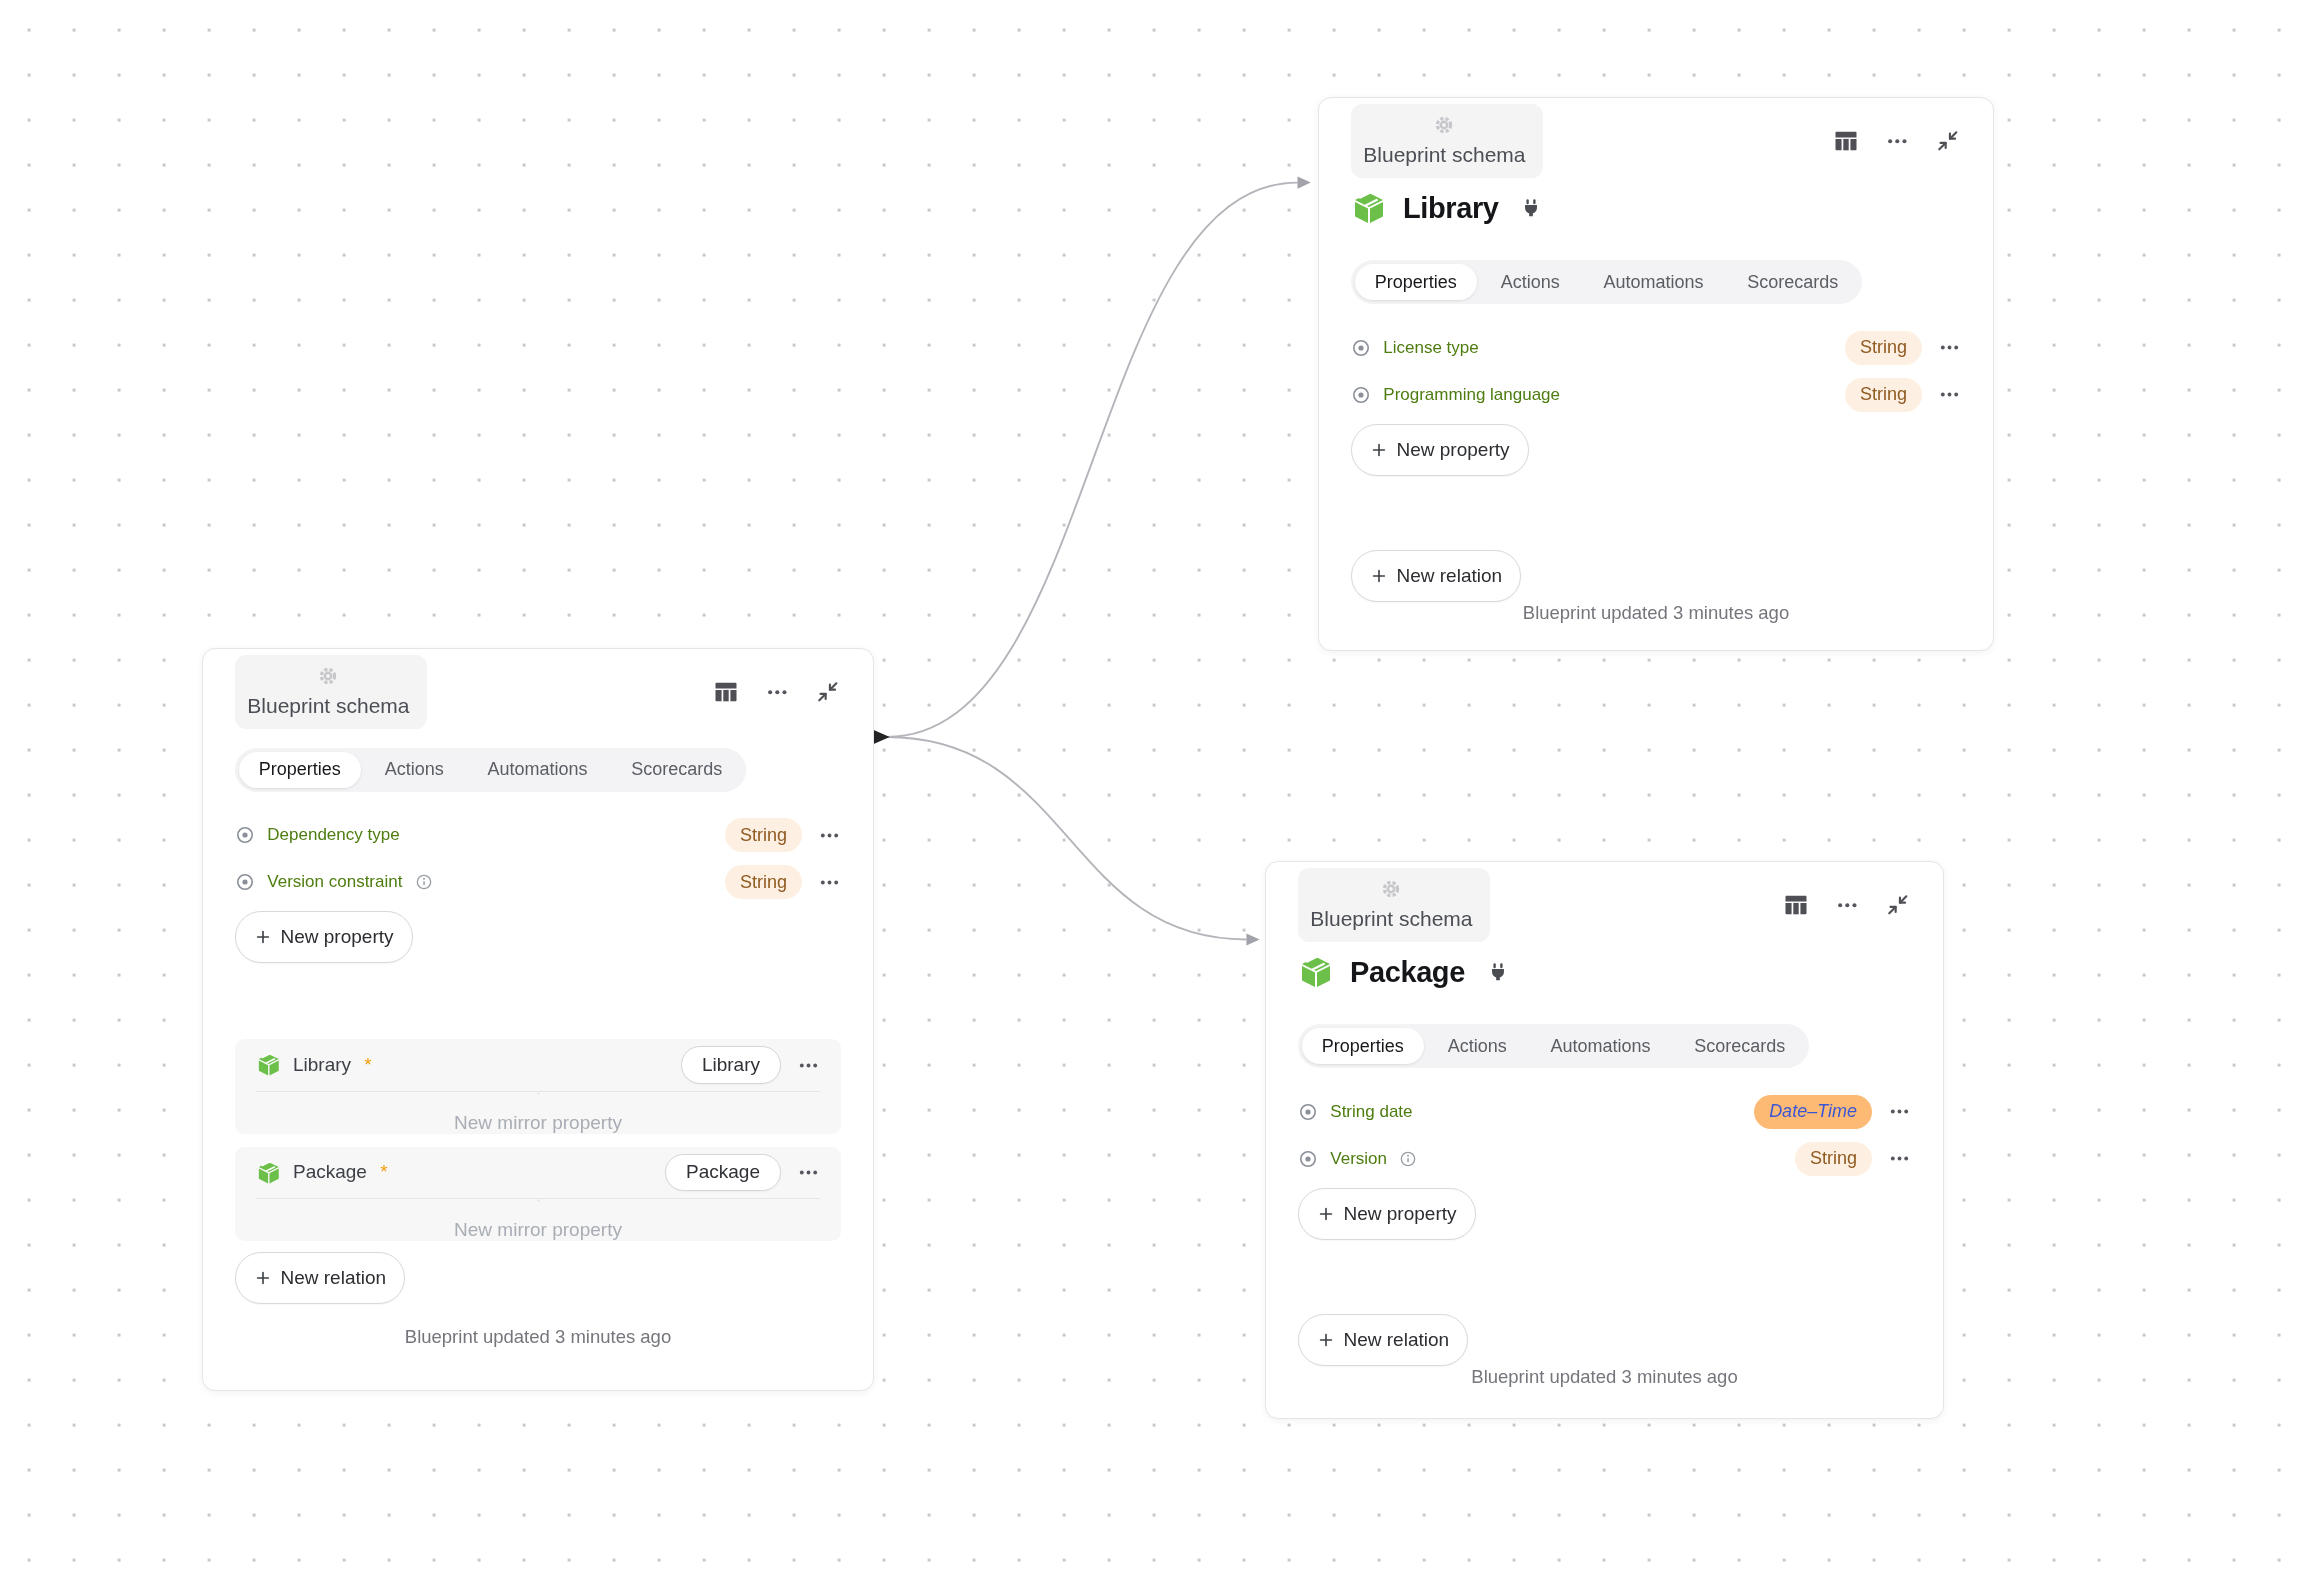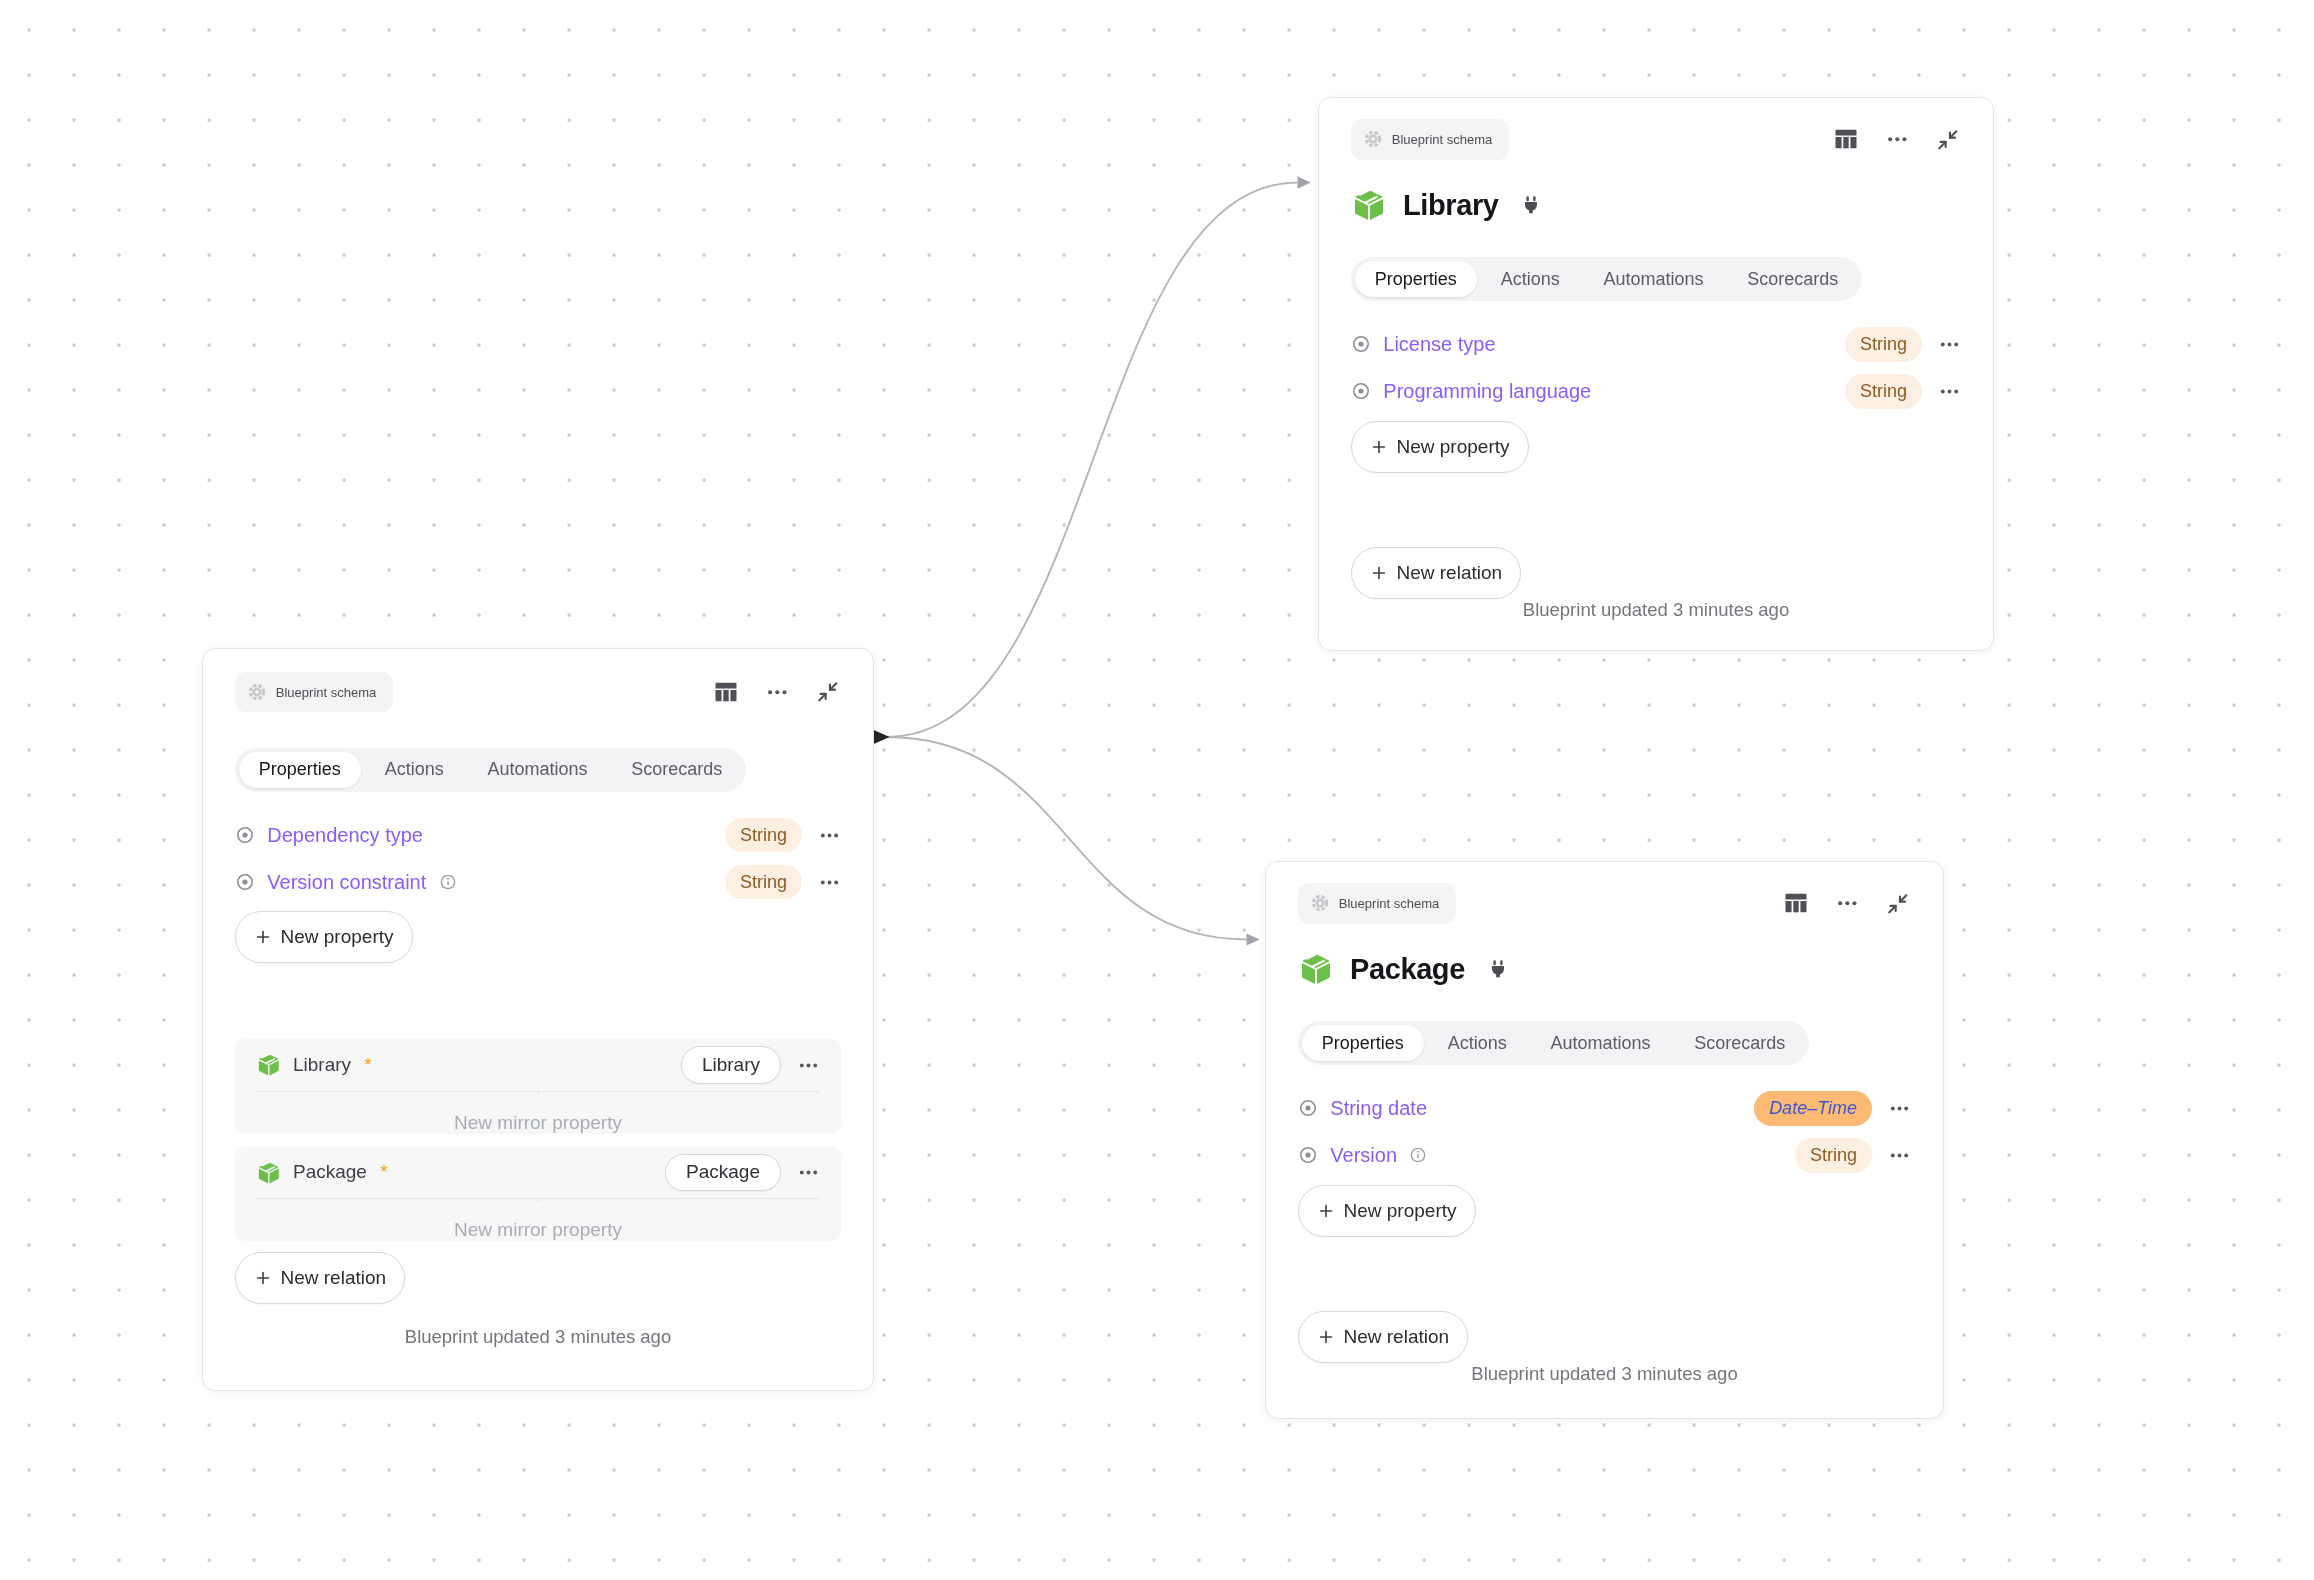--- a/index.html
+++ b/index.html
@@ -22,38 +22,38 @@
     box-shadow:0 1.9px 7.6px rgba(20,20,30,.05);display:flex;flex-direction:column;
     padding:21px 32px 42px 32px;box-sizing:border-box;
   }
   .card-pd{left:202px;top:648px;width:672px;height:743px;}
   .card-lib{left:1318px;top:97px;width:676px;height:554px;}
   .card-pkg{left:1265px;top:861px;width:679px;height:558px;}
 
   .card-header{display:flex;align-items:center;justify-content:space-between;height:44px;}
   .schema-badge{
     display:inline-flex;align-items:center;gap:8.5px;background:#f4f4f5;border-radius:11.4px;
-    padding:10.4px 17px 10.4px 12.3px;font-size:13px;color:#4b4e54;
+    padding:10.4px 17px 10.4px 12.3px;font-size:21px;color:#4b4e54;flex-direction:column;
   }
   .header-icons{display:flex;align-items:center;gap:25.6px;}
   .hicon{display:inline-flex;cursor:pointer;}
 
   .title-row{display:flex;align-items:center;gap:16px;margin-top:27.4px;height:40px;}
   .card-title{font-size:29px;font-weight:700;color:#141619;letter-spacing:-0.4px;white-space:nowrap;}
   .plug{margin-left:5.7px;display:inline-flex;}
 
   .tabs{display:inline-flex;align-self:flex-start;align-items:center;background:#f3f3f5;border-radius:945px;
     padding:3.8px;margin-top:34px;gap:3.8px;}
   .tab{font-size:18px;color:#5a5d63;padding:7.6px 20px;border-radius:945px;cursor:pointer;white-space:nowrap;}
   .tab.active{background:#fff;color:#17181b;font-weight:500;box-shadow:0 0.9px 2.8px rgba(0,0,0,.10);}
 
   .props{margin-top:20px;display:flex;flex-direction:column;}
   .prop-row{display:flex;align-items:center;height:47px;}
   .prop-left{display:flex;align-items:center;gap:12.3px;flex:1;min-width:0;}
-  .prop-label{font-size:20px;color:#8b5cf6;white-space:nowrap;}
+  .prop-label{font-size:17px;color:#4d7c0f;white-space:nowrap;}
   .prop-right{display:flex;align-items:center;gap:16px;}
   .type-badge{font-size:18px;padding:6.6px 15px;border-radius:945px;white-space:nowrap;}
   .type-string{background:#fdf0e2;color:#8f5a20;text-align:center;}
   .type-datetime{background:#fdba74;color:#3c57d5;font-style:italic;}
 
   .pill-btn{
     display:inline-flex;align-items:center;gap:8.5px;align-self:flex-start;background:#fff;
     border:0.9px solid #d9d9dd;border-radius:945px;padding:14px 18px;font-size:19px;color:#2b2d31;
     box-shadow:0 0.9px 1.9px rgba(0,0,0,.04);cursor:pointer;white-space:nowrap;
   }

